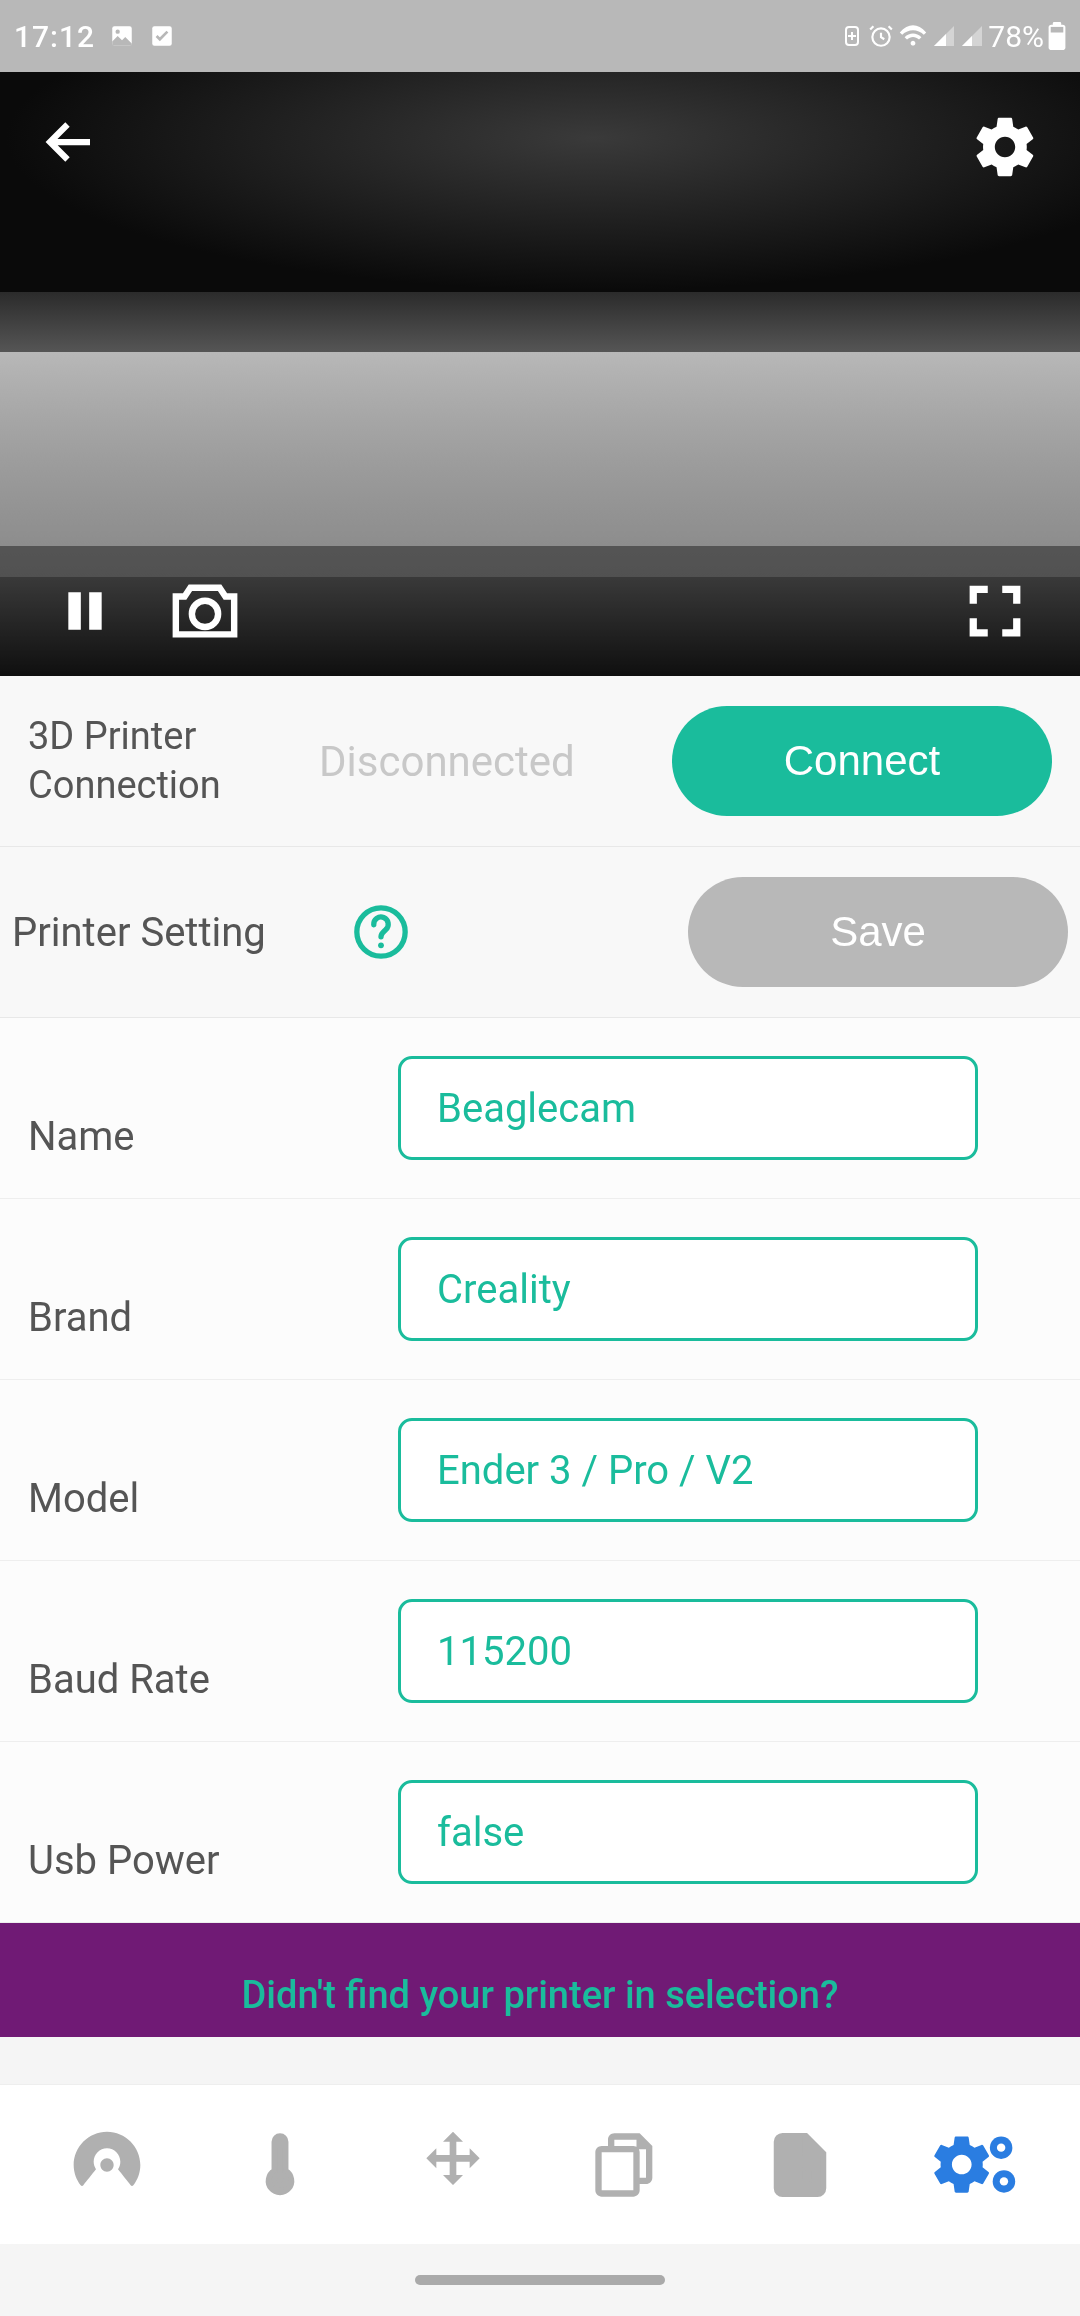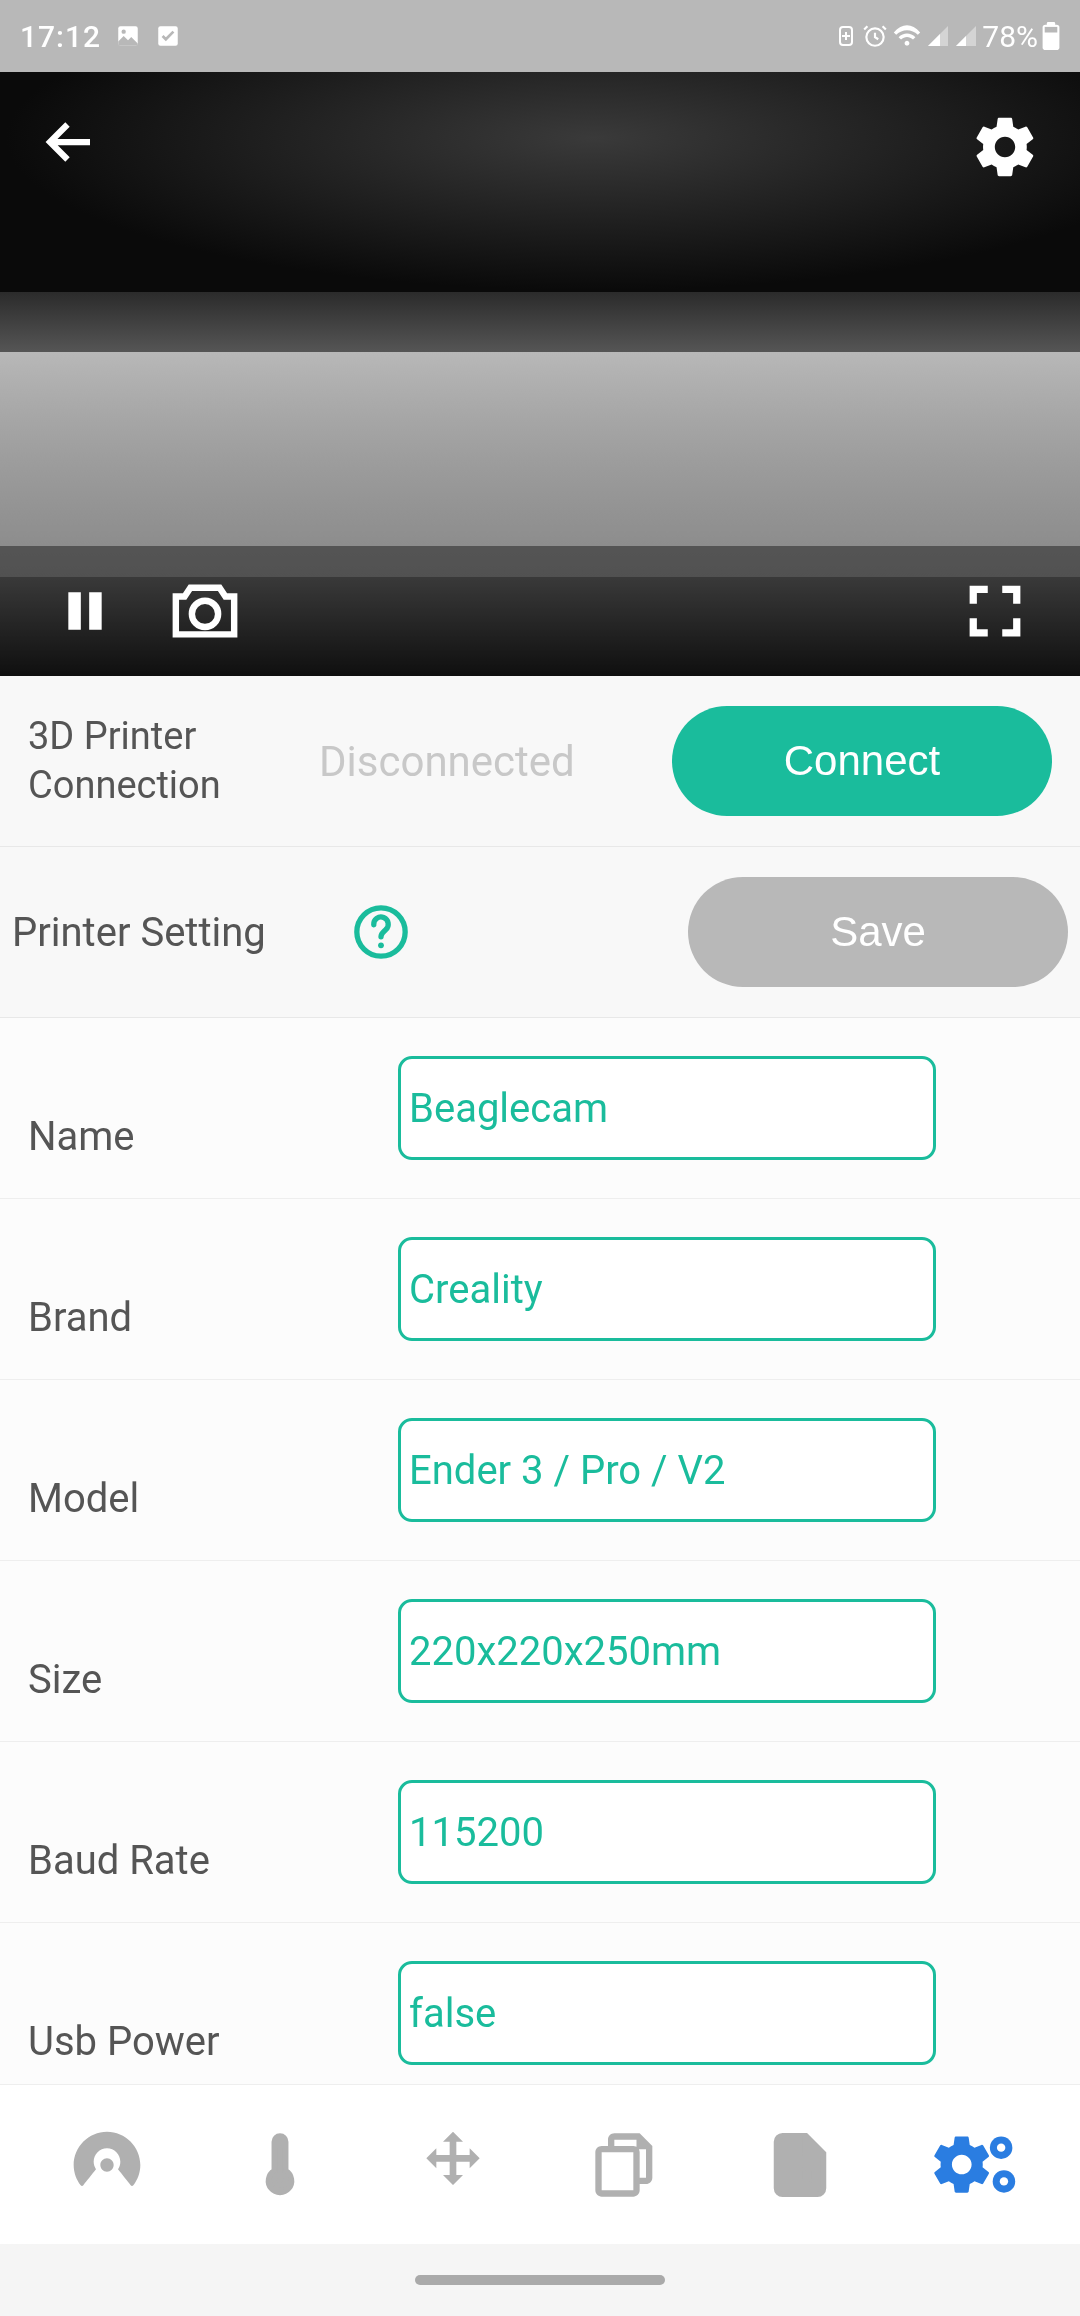--- a/index.html
+++ b/index.html
@@ -1,18 +1,18 @@
 <!DOCTYPE html>
 <html><head>
 <meta charset="utf-8">
 <style>
   * { box-sizing: border-box; margin: 0; padding: 0; }
   html, body { width: 1080px; height: 2316px; font-family: -apple-system, Roboto, sans-serif; background: #f5f5f5; overflow: hidden; }
   
-  .status-bar { height: 72px; background: #b8b8b8; display: flex; align-items: center; justify-content: space-between; padding: 0 20px; color: #fff; font-size: 30px; }
+  .status-bar { height: 72px; background: #b8b8b8; display: flex; align-items: center; justify-content: space-between; padding: 0 14px; color: #fff; font-size: 30px; }
   .status-left { display: flex; align-items: center; gap: 14px; }
   .status-right { display: flex; align-items: center; gap: 4px; text-align: center; }
   .status-time { font-weight: 500; letter-spacing: 1px; }
   .status-icon { display:inline-flex; }
   
   .camera-view { position: relative; height: 604px; background: linear-gradient(180deg, #0a0a0a 0%, #252525 35%, #7a7a7a 55%, #a0a0a0 70%, #5a5a5a 85%, #1a1a1a 100%); overflow:hidden; }
   .cam-dark-top{position:absolute;top:0;left:0;right:0;height:220px;background:radial-gradient(ellipse at 55% 30%, #3a3a3a 0%, #0a0a0a 70%);}
   .cam-bed{position:absolute;top:280px;left:-50px;right:-50px;height:280px;background:linear-gradient(180deg,#b8b8b8,#888);transform:perspective(800px) rotateX(55deg);transform-origin:top center;}
   .cam-top-bar { position: absolute; top: 0; left: 0; right: 0; height: 180px; display: flex; align-items: flex-start; justify-content: space-between; padding: 40px 40px 0; }
   .cam-back { width: 60px; height: 60px; display: flex; align-items: center; justify-content: center; }
@@ -28,21 +28,21 @@
   .conn-status { font-size: 42px; color: #c8c8c8; flex:0 0 auto; margin-left:11px;}
   .btn-connect { margin-left:auto; width: 380px; height: 110px; border-radius: 55px; background: #1abc9c; color: #fff; font-size: 42px; font-weight: 500; border: none; display: flex; align-items: center; justify-content: center; }
   
   .setting-header { display: flex; align-items: center; padding: 30px 12px; border-bottom: 1px solid #e8e8e8; background:#f8f8f8;}
   .setting-title { font-size: 40px; color: #555; width: 340px; }
   .help-icon { width: 58px; height: 58px; }
   .btn-save { margin-left:auto; width: 380px; height: 110px; border-radius: 55px; background: #b8b8b8; color: #fff; font-size: 42px; font-weight: 500; border: none; display: flex; align-items: center; justify-content: center; }
   
   .field-row { display: flex; align-items: flex-end; padding: 38px 28px; border-bottom: 1px solid #eee; background:#fcfcfc; }
   .field-label { width: 370px; font-size: 40px; color: #555; }
-  .field-input { flex:0 0 auto; width: 538px; height: 104px; border: 3px solid #1abc9c; border-radius: 14px; padding: 0 8px; font-size: 40px; color: #1abc9c; display: flex; align-items: center; background: #fff; }
+  .field-input { flex:0 0 auto; width: 580px; height: 104px; border: 3px solid #1abc9c; border-radius: 14px; padding: 0 36px; font-size: 40px; color: #1abc9c; display: flex; align-items: center; background: #fff; }
   
   .link-row { text-align: center; padding: 50px 0 20px; }
   .link-text { color: #1abc9c; font-size: 38px; font-weight:500; }
   
   .bottom-nav { position: absolute; bottom: 72px; left: 0; right: 0; height: 160px; background: #fff; display: flex; align-items: center; justify-content: space-around; padding: 0 20px; border-top:1px solid #eee;}
   .nav-item { width: 90px; height: 90px; display: flex; align-items: center; justify-content: center; }
   .nav-item svg { fill: #b0b0b0; }
   .nav-item.active svg { fill: #2a7de1; }
   
   .sys-nav { position: absolute; bottom: 0; left: 0; right: 0; height: 72px; background: #f5f5f5; display: flex; align-items: center; justify-content: center; }
@@ -175,24 +175,20 @@
   </div>
   <div class="field-row">
     <div class="field-label">Brand</div>
     <div class="field-input">Creality</div>
   </div>
   <div class="field-row">
     <div class="field-label">Model</div>
     <div class="field-input">Ender 3 / Pro / V2</div>
   </div>
   <div class="field-row">
-    <div class="field-label">Size</div>
-    <div class="field-input">220x220x250mm</div>
-  </div>
-  <div class="field-row">
     <div class="field-label">Baud Rate</div>
     <div class="field-input">115200</div>
   </div>
   <div class="field-row">
     <div class="field-label">Usb Power</div>
     <div class="field-input">false</div>
   </div>
 
   <div class="link-row">
     <span class="link-text">Didn't find your printer in selection?</span>

